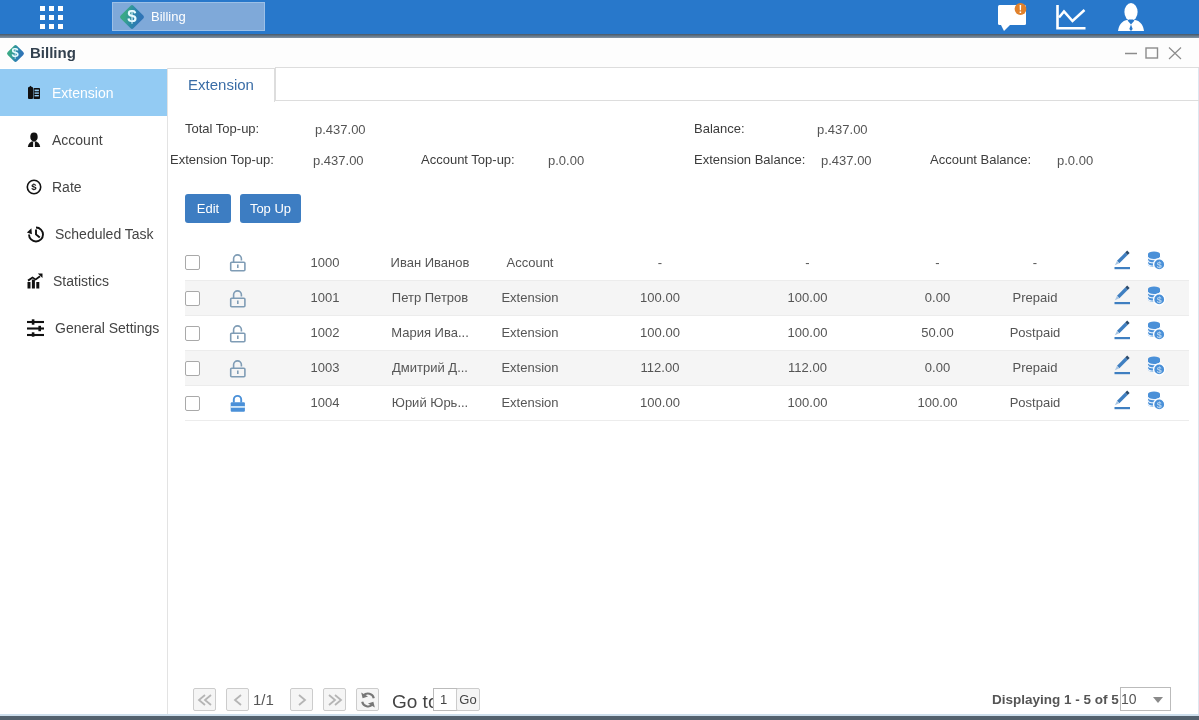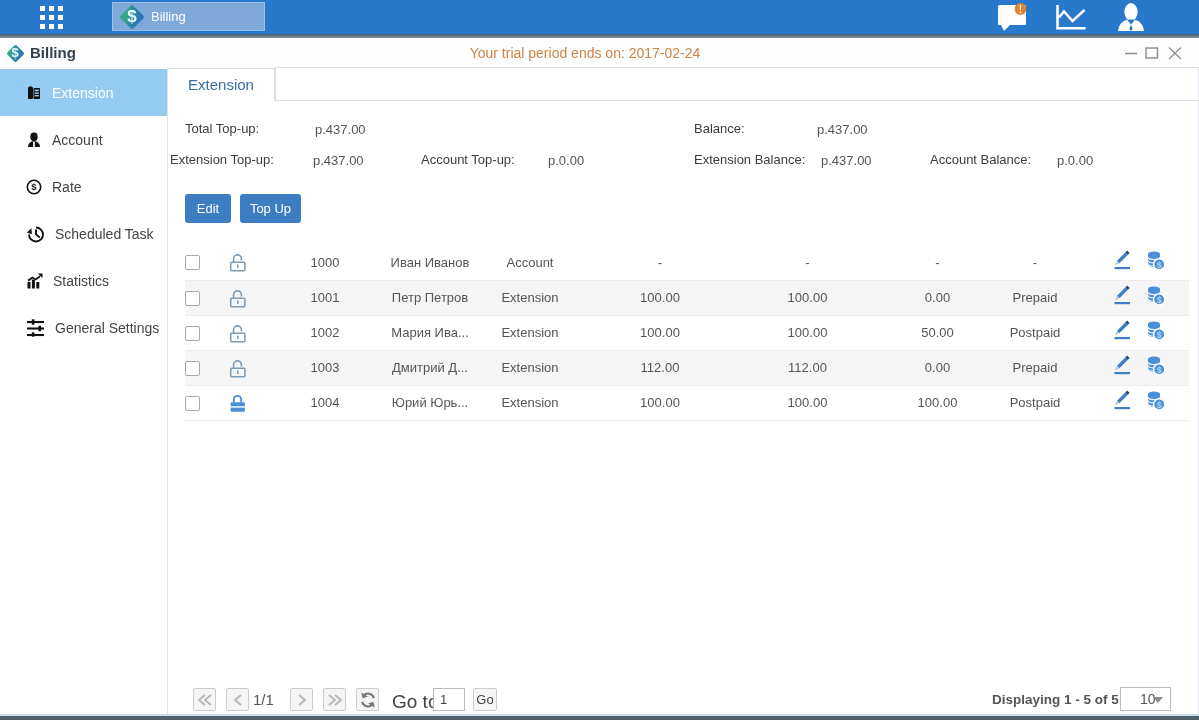--- a/index.html
+++ b/index.html
@@ -41,21 +41,21 @@
 table.grid th { height:30px; font-weight:normal; color:#555; border-top:1px solid #e3e3e3; border-bottom:1px solid #cfcfcf; text-align:center; padding-bottom:3px; } table.grid th:last-child { padding-left:11px; }
 table.grid td { height:35px; text-align:center; border-bottom:1px solid #ececec; white-space:nowrap; overflow:hidden; }
 table.grid tr.alt td { background:#f5f5f5; }
 td.lk svg { position:relative; top:2px; }
 .cb { display:inline-block; width:15px; height:15px; border:1px solid #a9a9a9; border-radius:2px; background:#fff; vertical-align:middle; }
 
 .pager { position:absolute; left:193px; top:688px; width:400px; height:24px; font-size:13px; color:#555; white-space:nowrap; }
 .pbtn { position:absolute; width:23px; height:23px; background:#f5f5f5; border:1px solid #ccc; border-radius:2px; color:#aaa; text-align:center; line-height:21px; font-size:14px; }
 .goin { position:absolute; width:32px; height:23px; border:1px solid #bbb; background:#fff; font-size:13px; color:#444; text-align:left; line-height:21px; padding-left:6px; }
 .disp { position:absolute; top:692px; font-size:13.5px; color:#555; }
-.psel { position:absolute; left:1120px; top:687px; width:51px; height:24px; border:1px solid #bbb; background:#fff; font-size:14px; color:#555; line-height:22px; padding-left:19px; }
+.psel { position:absolute; left:1120px; top:687px; width:51px; height:24px; border:1px solid #bbb; background:#fff; font-size:14px; color:#555; line-height:22px; padding-left:0; }
 .psel:after { content:""; position:absolute; right:7px; top:9px; width:0; height:0; border-left:5px solid transparent; border-right:5px solid transparent; border-top:6px solid #8a8a8a; }
 .bottombar { position:absolute; left:0; top:716px; width:1199px; height:4px; background:#53616e; }
 </style>
 </head>
 <body>
 <div id="stage">
   <div class="topbar"></div>
   <div class="shadowstrip"></div>
   <div class="grid9" id="grid9">
       <i style="left:0px;top:0px"></i>
@@ -90,21 +90,20 @@
     <path d="M138.5 20.5 L142 24.5 L145.5 20.5 L144 19.6 L140 19.6 Z" fill="#2878cb"></path>
     <path d="M142 24.5 L140.3 29 L142 31 L143.7 29 Z" fill="#2878cb"></path>
   </svg>
 
   <div class="titlebar">
     <div class="dia dia2">
         <div class="d"></div>
         <div class="s">$</div>
       </div>
     <div class="wtitle">Billing</div>
-    <div class="trial">Your trial period ends on: 2017-02-24</div>
     <svg class="wctrl" width="60" height="17" viewBox="0 0 60 17">
       <line x1="2" y1="9.5" x2="14" y2="9.5" stroke="#8c8c8c" stroke-width="1.5"></line>
       <rect x="23" y="4" width="11.5" height="10" fill="none" stroke="#8c8c8c" stroke-width="1.4"></rect>
       <path d="M46 3.5 L58 15 M58 3.5 L46 15" stroke="#8c8c8c" stroke-width="1.2" fill="none"></path>
     </svg>
   </div>
 
   <div class="sidebar" id="sidebar">
     <div class="sitem sel">
       <svg width="16" height="16" viewBox="0 0 16 16">
@@ -388,19 +387,19 @@
           <path d="M8 3 L14 8 L8 13" fill="none" stroke="#b5b5b5" stroke-width="1.8"></path>
         </svg></div>
       <div class="pbtn" style="left:163px;"><svg width="16" height="16" viewBox="0 0 16 16" style="margin-top:3px;">
           <path d="M13.8 6.2 A6 6 0 0 0 3.4 3.6" fill="none" stroke="#777" stroke-width="2.1"></path>
           <path d="M1.2 0.6 L2.6 6.2 L8 4.6 Z" fill="#777"></path>
           <path d="M2.2 9.8 A6 6 0 0 0 12.6 12.4" fill="none" stroke="#777" stroke-width="2.1"></path>
           <path d="M14.8 15.4 L13.4 9.8 L8 11.4 Z" fill="#777"></path>
         </svg></div>
       <div style="position:absolute;left:199px;top:3px;color:#444;font-size:19px;white-space:nowrap;">Go to</div>
       <div class="goin" style="left:240px;top:0;">1</div>
-      <div class="pbtn" style="left:280px;width:24px;color:#444;font-size:13px;">Go</div>
+      <div class="pbtn" style="left:263px;width:24px;color:#444;font-size:13px;">Go</div>
     </div>
   <div class="disp" id="disp" style="left:992px;font-weight:bold;">Displaying 1 - 5 of 5</div>
   <div class="psel">10</div>
   <div style="position:absolute;left:0;top:714px;width:1199px;height:2px;background:#cddeec;"></div>
   <div class="bottombar"></div>
 </div>
 
 </body></html>

